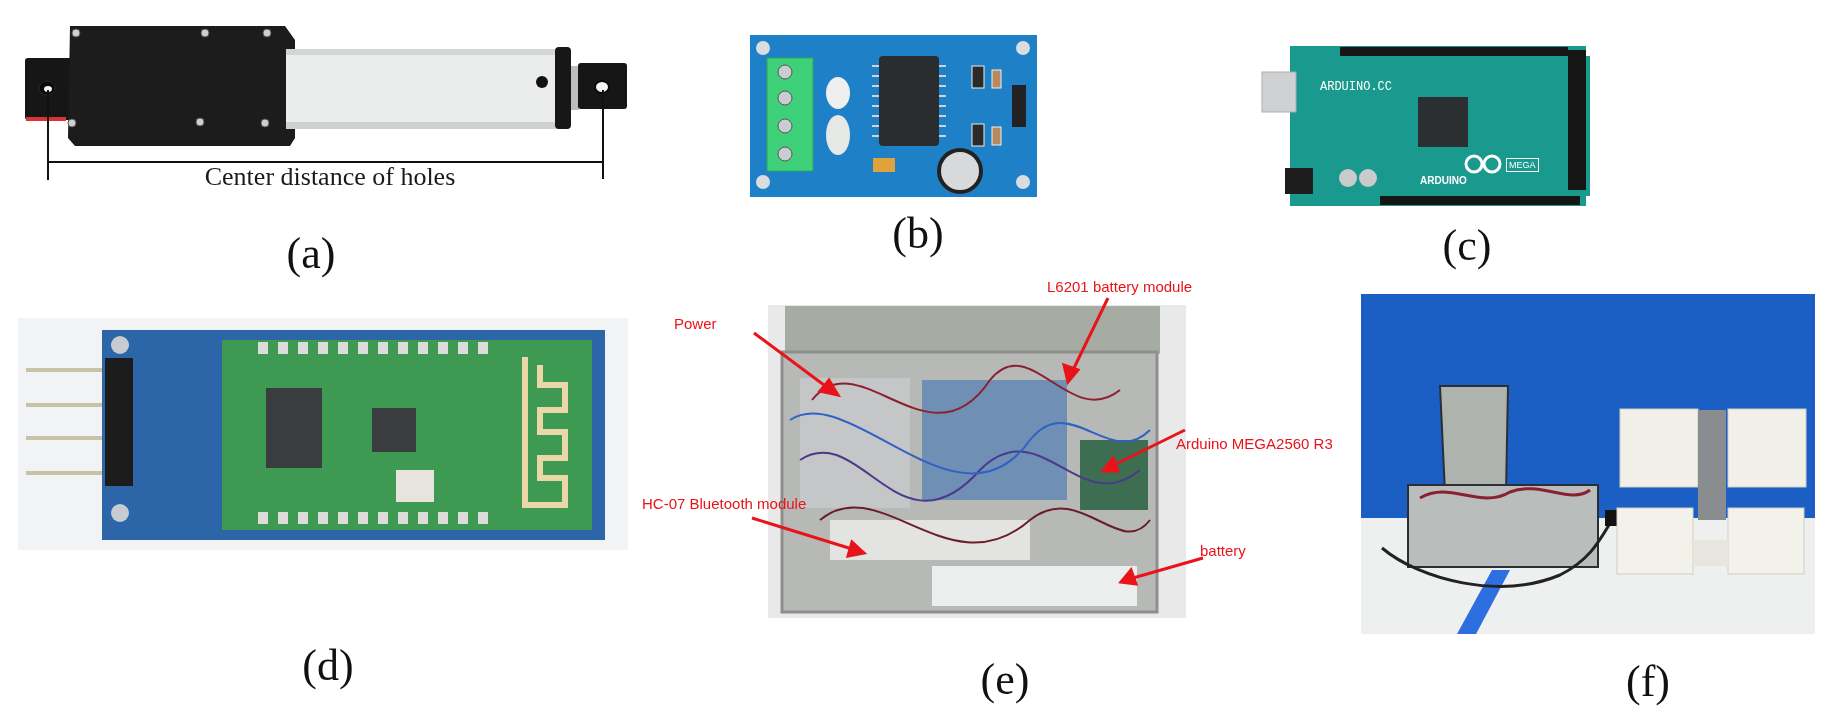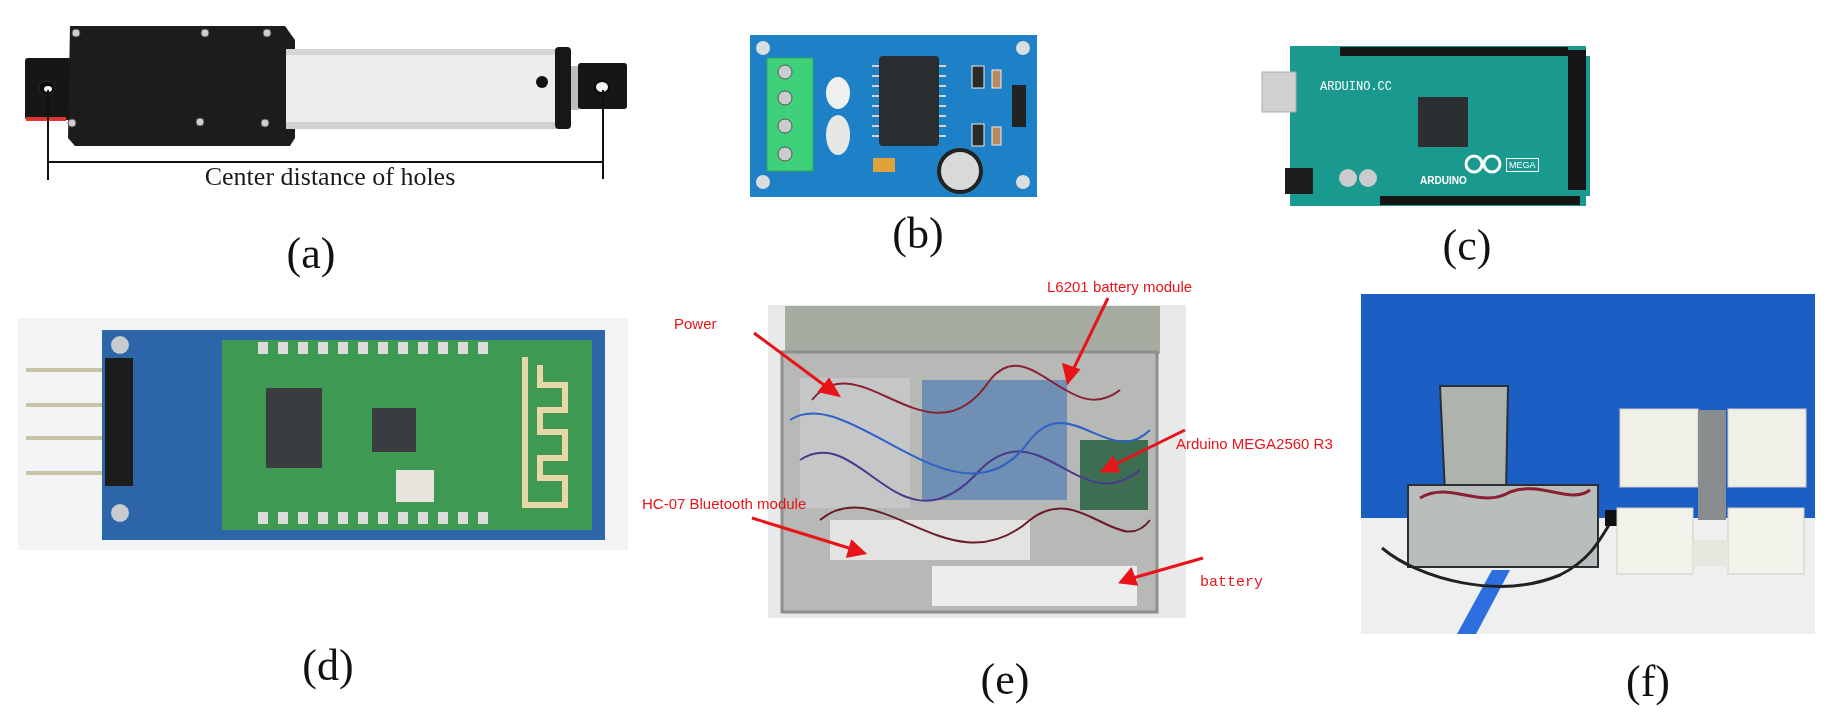--- a/index.html
+++ b/index.html
@@ -204,21 +204,21 @@
       <line x1="752" y1="518" x2="852" y2="549"></line>
       <polygon points="864,553 848,556 852,542"></polygon>
       <line x1="1203" y1="558" x2="1133" y2="578"></line>
       <polygon points="1121,582 1131,570 1136,584"></polygon>
     </g>
   </svg>
   <div class="callout" style="left:674px; top:316px;">Power</div>
   <div class="callout" style="left:1047px; top:279px;">L6201 battery module</div>
   <div class="callout" style="left:1176px; top:436px;">Arduino MEGA2560 R3</div>
   <div class="callout" style="left:642px; top:496px;">HC-07 Bluetooth module</div>
-  <div class="callout" style="left:1200px; top:575px;font-family:Liberation Mono, monospace;">battery</div>
+  <div class="callout" style="left:1200px; top:543px;">battery</div>
   <div class="panel-label" style="left:1005px; top:658px;">(e)</div>
 </div>
 
 <div>
   <svg width="1832" height="724">
     <rect x="1361" y="294" width="454" height="224" fill="#1b5fc4"></rect>
     <rect x="1361" y="518" width="454" height="116" fill="#eeefef"></rect>
     <polygon points="1457,634 1476,634 1510,570 1492,570" fill="#2d6fe0"></polygon>
 
     <polygon points="1440,386 1508,386 1506,493 1445,493" fill="#aeb4ad" stroke="#2a2f35" stroke-width="2"></polygon>

